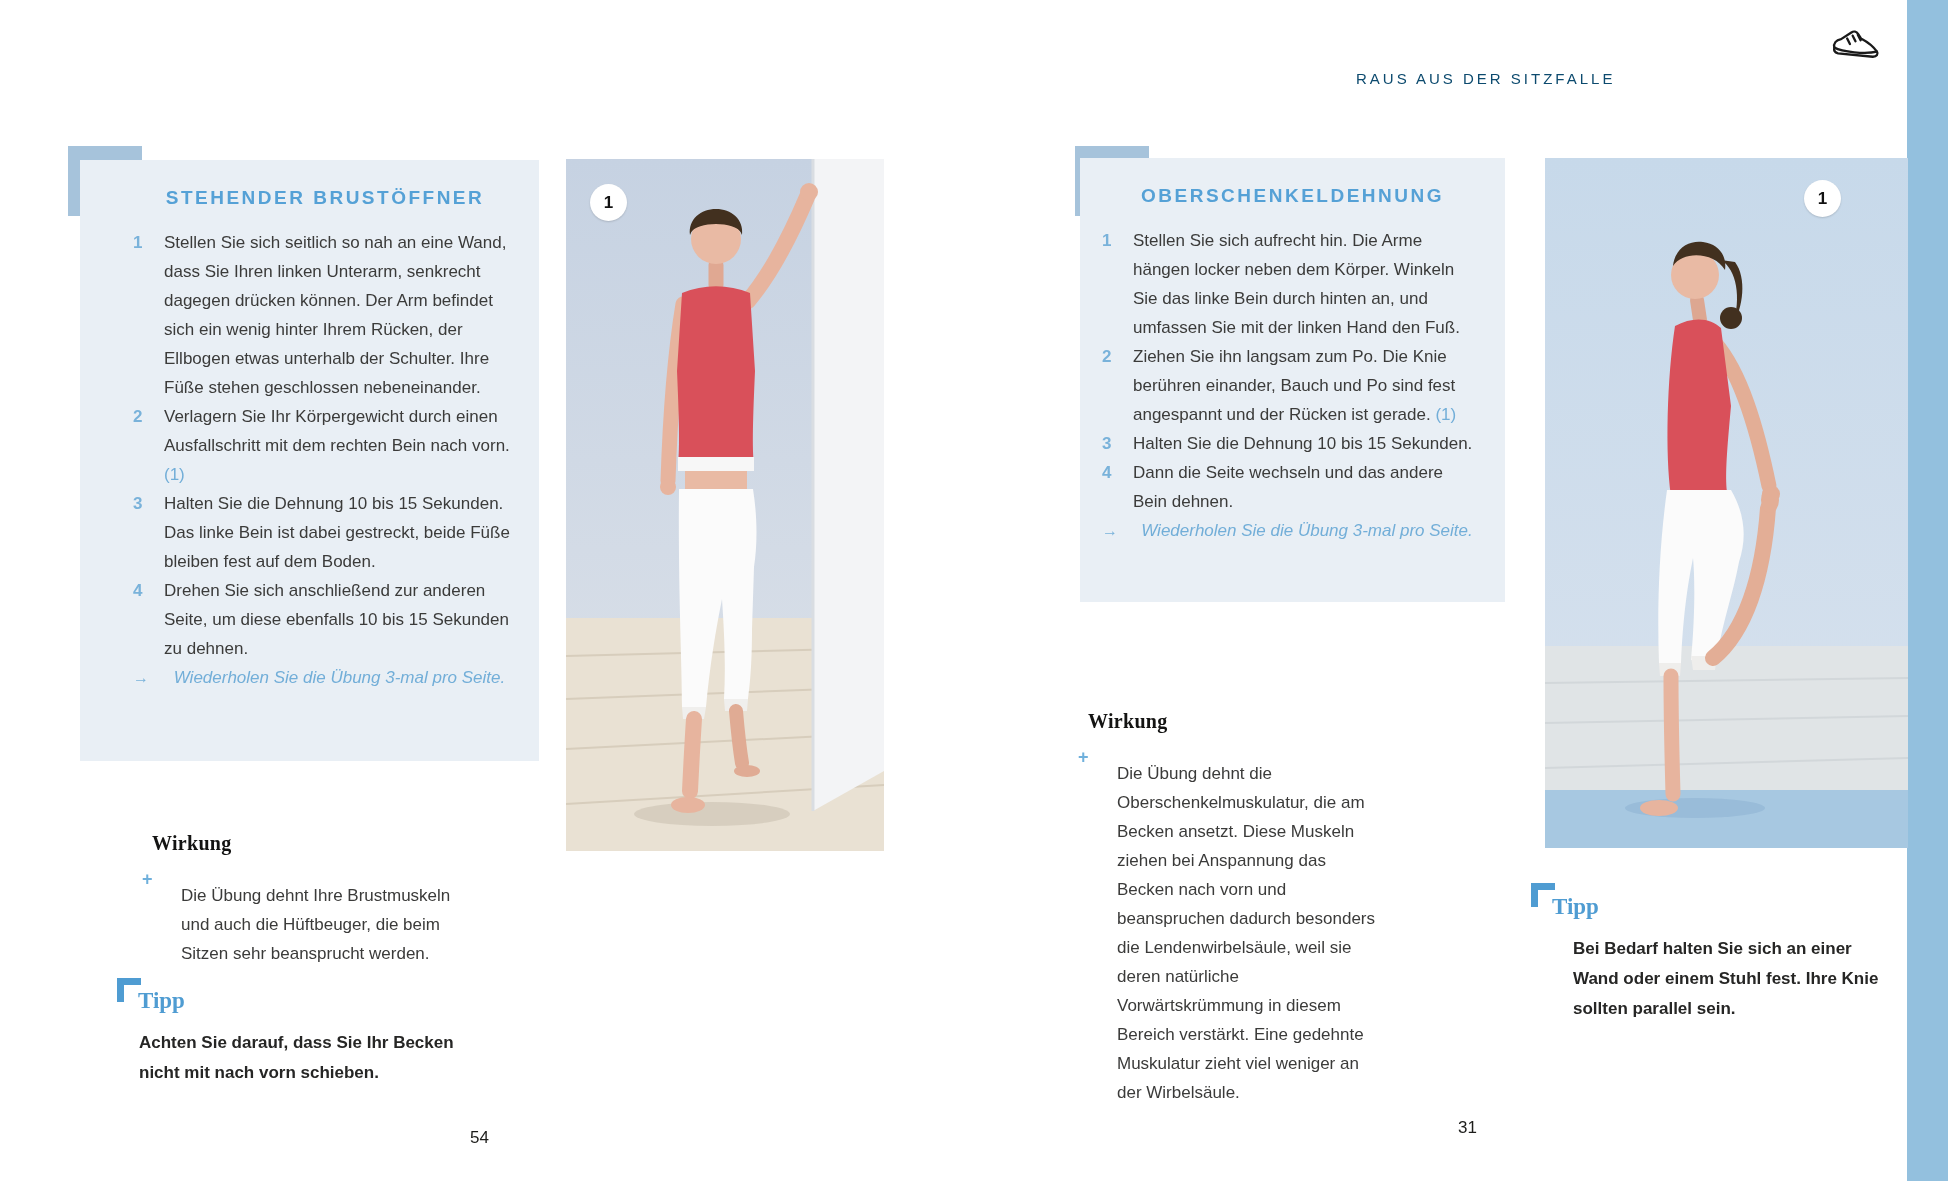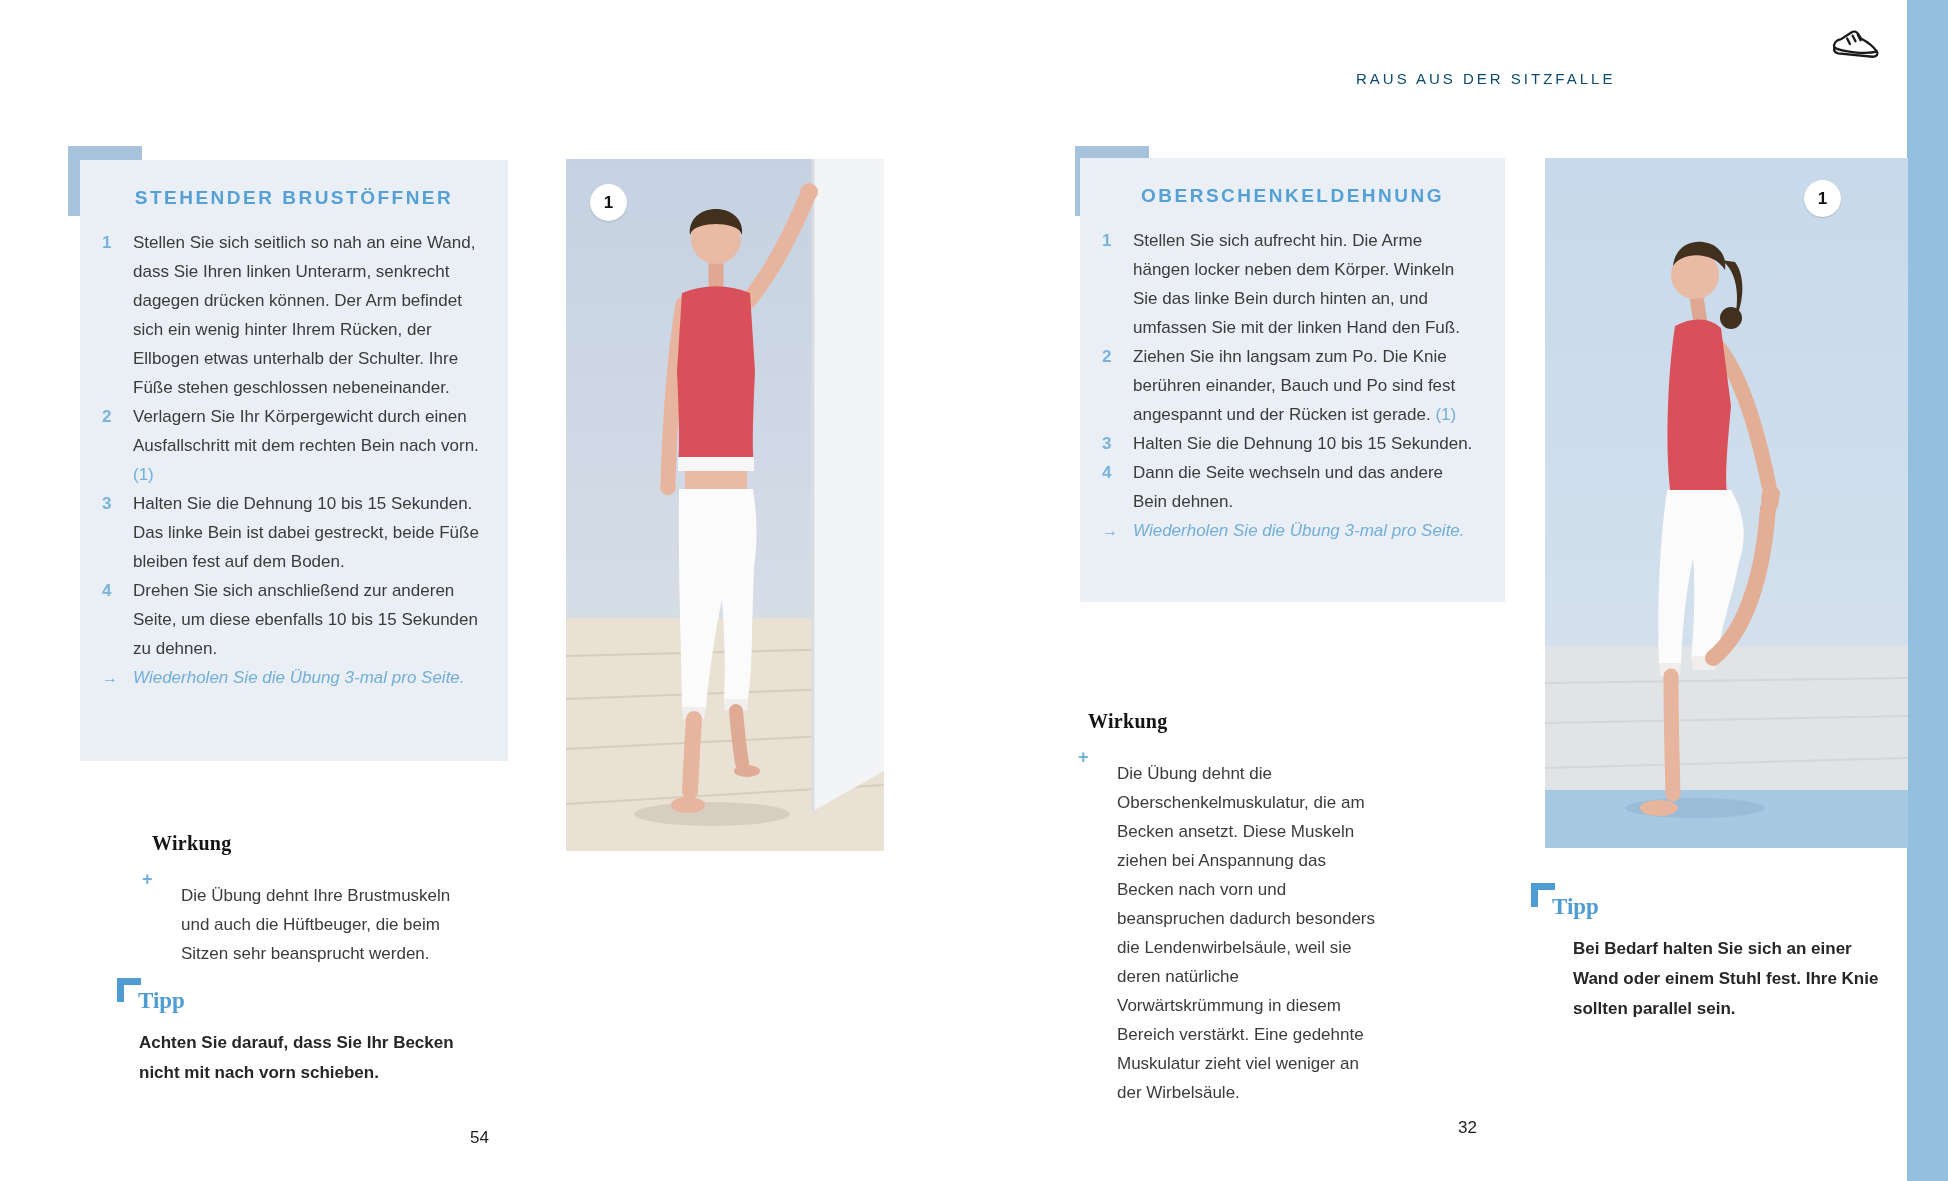--- a/index.html
+++ b/index.html
@@ -30,21 +30,21 @@
   .ex-box .ex-title{
     margin:27px 10px 0 10px;text-align:center;color:#55a1d6;
     font-size:19px;font-weight:700;letter-spacing:2.5px;
   }
   .steps{margin-top:19px;padding:0 24px 0 22px;}
   .step{display:flex;font-size:17px;line-height:29px;}
   .step .num{flex:0 0 31px;color:#79b2da;font-weight:700;}
   .step .txt{flex:1;margin:0;}
   .step .ref{color:#72aed8;}
   .step.note .num{font-weight:400;font-size:16px;}
-  .step.note .txt{color:#72aed8;font-style:italic;}
+  .step.note .txt{color:#72aed8;font-style:italic;text-align:center;}
 
   
   .photo{position:absolute;overflow:hidden;}
   .photo svg{display:block;}
   .badge{
     position:absolute;width:37px;height:37px;border-radius:50%;background:#ffffff;
     color:#111;font-size:17px;font-weight:700;display:flex;align-items:center;justify-content:center;
     box-shadow:0 1px 2px rgba(0,0,0,.15);
   }
 
@@ -78,21 +78,21 @@
     <path d="M25 12 L29 17"></path>
     <path d="M30 10 L34 15"></path>
     <path d="M20 16 L24 21"></path>
   </g>
 </svg>
 
 <div class="side-band"></div>
 
 <div class="bracket-big" style="left:68px;top:146px;"></div>
 
-<div class="ex-box" style="left:80px;top:160px;width:428px;height:601px;">
+<div class="ex-box" style="left:80px;top:160px;width:428px;height:601px;padding-left:31px;">
   <h2 class="ex-title">STEHENDER BRUSTÖFFNER</h2>
   <div class="steps">
     <div class="step">
       <span class="num">1</span>
       <p class="txt"><span>Stellen Sie sich seitlich so nah an eine Wand, dass Sie Ihren linken Unterarm, senkrecht dagegen drücken können. Der Arm befindet sich ein wenig hinter Ihrem Rücken, der Ellbogen etwas unterhalb der Schulter. Ihre Füße stehen geschlossen nebeneinander.</span><span class="ref"></span></p>
     </div>
     <div class="step">
       <span class="num">2</span>
       <p class="txt"><span>Verlagern Sie Ihr Körpergewicht durch einen Ausfallschritt mit dem rechten Bein nach vorn. </span><span class="ref">(1)</span></p>
     </div>
@@ -259,13 +259,13 @@
   <div class="item">
     <span class="plus">+</span>
     <p class="wtxt">Die Übung dehnt die Oberschenkelmuskulatur, die am Becken ansetzt. Diese Muskeln ziehen bei Anspannung das Becken nach vorn und beanspruchen dadurch besonders die Lendenwirbelsäule, weil sie deren natürliche Vorwärtskrümmung in diesem Bereich verstärkt. Eine gedehnte Muskulatur zieht viel weniger an der Wirbelsäule.</p>
   </div>
 </div>
 
 <div class="bracket-small" style="left:1531px;top:883px;"></div>
 <h3 class="tipp-head" style="left:1552px;top:894px;">Tipp</h3>
 <p class="tipp-text" style="left:1553px;top:934px;width:318px;margin-left:20px;">Bei Bedarf halten Sie sich an einer Wand oder einem Stuhl fest. Ihre Knie sollten parallel sein.</p>
 
-<div class="page-num" style="left:1458px;top:1118px;">32</div>
+<div class="page-num" style="left:1458px;top:1118px;">31</div>
 
 </body></html>

